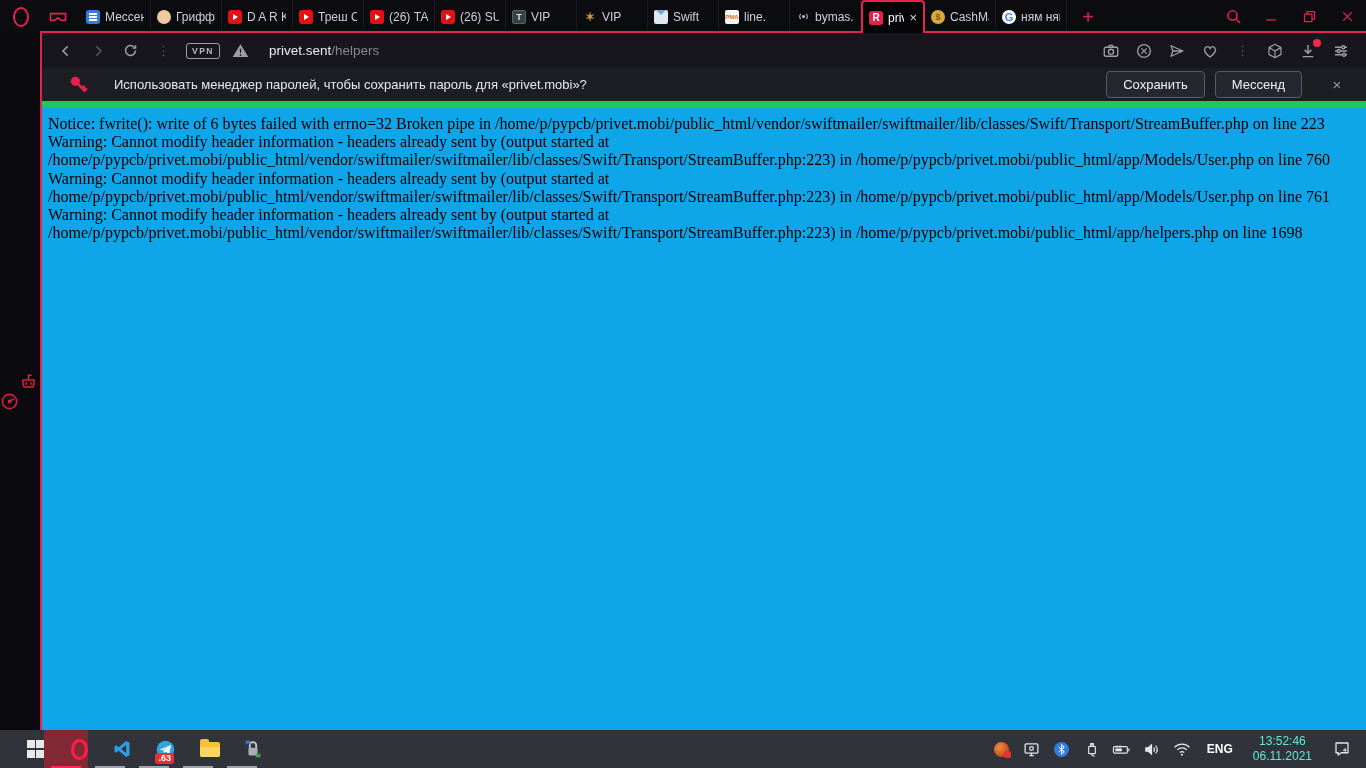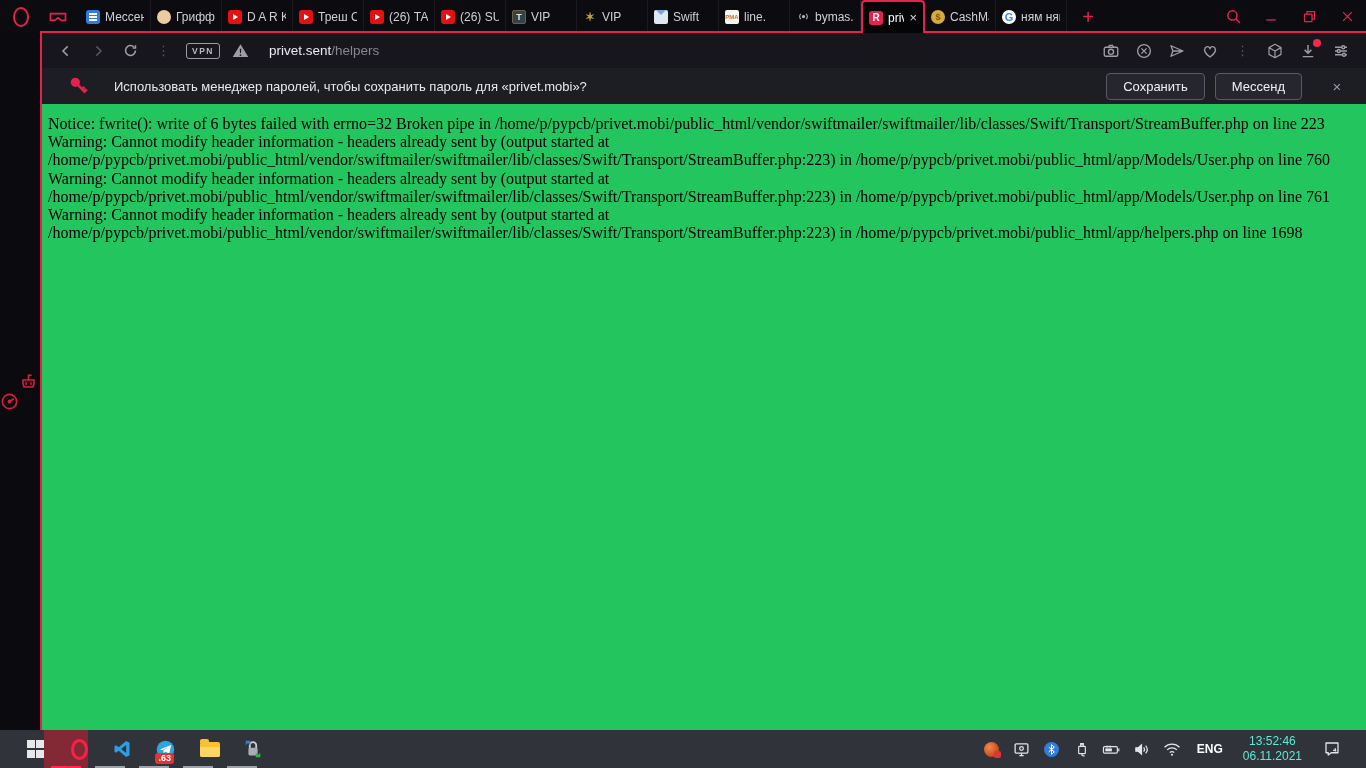--- a/index.html
+++ b/index.html
@@ -77,31 +77,31 @@
   .url .domain { color:#ececf0; font-weight:500; }
   .url .path { color:#87878f; }
   .addr-right { margin-left:auto; display:flex; align-items:center; gap:15px;
     padding-right:16px; }
   .dl-wrap { position:relative; }
   .dl-dot { position:absolute; top:-3px; right:-4px; width:8px; height:8px; border-radius:50%;
     background:#f2274c; }
 
   
   .pwbar { position:absolute; left:42px; top:68px; width:1324px; height:40px; background:#1d1d24;
-    display:flex; align-items:center; border-bottom:4px solid #22c55e; }
+    display:flex; align-items:center; border-bottom:7px solid #22c55e; }
   .key-ico { margin-left:26px; color:#e4234d; display:flex; }
   .pw-text { margin-left:24px; font-size:13px; color:#e8e8ec; }
   .pw-right { margin-left:auto; display:flex; align-items:center; gap:10px; padding-right:18px; }
   .pw-btn { background:#26262e; border:1px solid #5a5a66; border-radius:4px; color:#f0f0f4;
     font-size:13px; font-family:"Liberation Sans",sans-serif; padding:5px 16px; cursor:pointer; }
   .pw-close { color:#9a9aa4; font-size:15px; margin-left:14px; width:22px; text-align:center; }
 
   
   .content { position:absolute; left:42px; top:108px; width:1324px; height:622px;
-    background:#22c55e; overflow:hidden; }
+    background:#0ea5e9; overflow:hidden; }
   .errors { font-family:"Liberation Serif", serif; font-size:16px; line-height:18.2px;
     color:#000; padding:7px 0 0 6px; white-space:pre; }
 
   
   .taskbar { position:absolute; left:0; top:730px; width:1366px; height:38px; background:#31333b;
     display:flex; align-items:center; }
   .tb-btn { width:44px; height:38px; display:flex; align-items:center; justify-content:flex-end;
     position:relative; }
   .tb-btn.running::after { content:""; position:absolute; left:7px; right:7px; bottom:0;
     height:2px; background:#9ea2ab; }
@@ -110,21 +110,21 @@
   .win-logo { display:grid; grid-template-columns:8px 8px; grid-template-rows:8px 8px; gap:1.5px; }
   .win-logo i { background:#e8e8ea; }
   .gx-ring { width:17px; height:21px; border:3px solid #ff1e43; border-radius:50%; }
   .folder { position:relative; width:20px; height:15px; background:#f8c132; border-radius:2px; }
   .folder::before { content:""; position:absolute; top:-3px; left:0; width:9px; height:4px;
     background:#f8c132; border-radius:2px 2px 0 0; }
   .folder::after { content:""; position:absolute; left:0; bottom:0; width:20px; height:10px;
     background:#fcd662; border-radius:0 0 2px 2px; }
   .tg-badge { position:absolute; right:2px; bottom:4px; background:#e33434; color:#fff;
     font-size:9px; font-weight:bold; border-radius:3px; padding:0 3px; line-height:11px; }
-  .tray { margin-left:auto; display:flex; align-items:center; gap:4px; padding-right:16px; }
+  .tray { margin-left:auto; display:flex; align-items:center; gap:4px; padding-right:6px; }
   .tray-ico { width:26px; height:38px; display:flex; align-items:center; justify-content:center;
     color:#e3e5ea; position:relative; }
   .lang { color:#fff; font-size:12px; font-weight:bold; padding:0 8px; }
   .clock { color:#5eead4; font-size:12px; text-align:center; line-height:15px; padding:0 8px;
     white-space:nowrap; }
   .gx-tray { width:15px; height:15px; border-radius:50%;
     background:radial-gradient(circle at 35% 35%, #f08a4b, #c84a18 70%); position:relative; }
   .gx-tray::after { content:""; position:absolute; right:-2px; bottom:-1px; width:7px; height:7px;
     border-radius:2px; background:#e33434; }
   .bt-circle { width:15px; height:15px; border-radius:50%; background:#2f7de1; display:flex;

